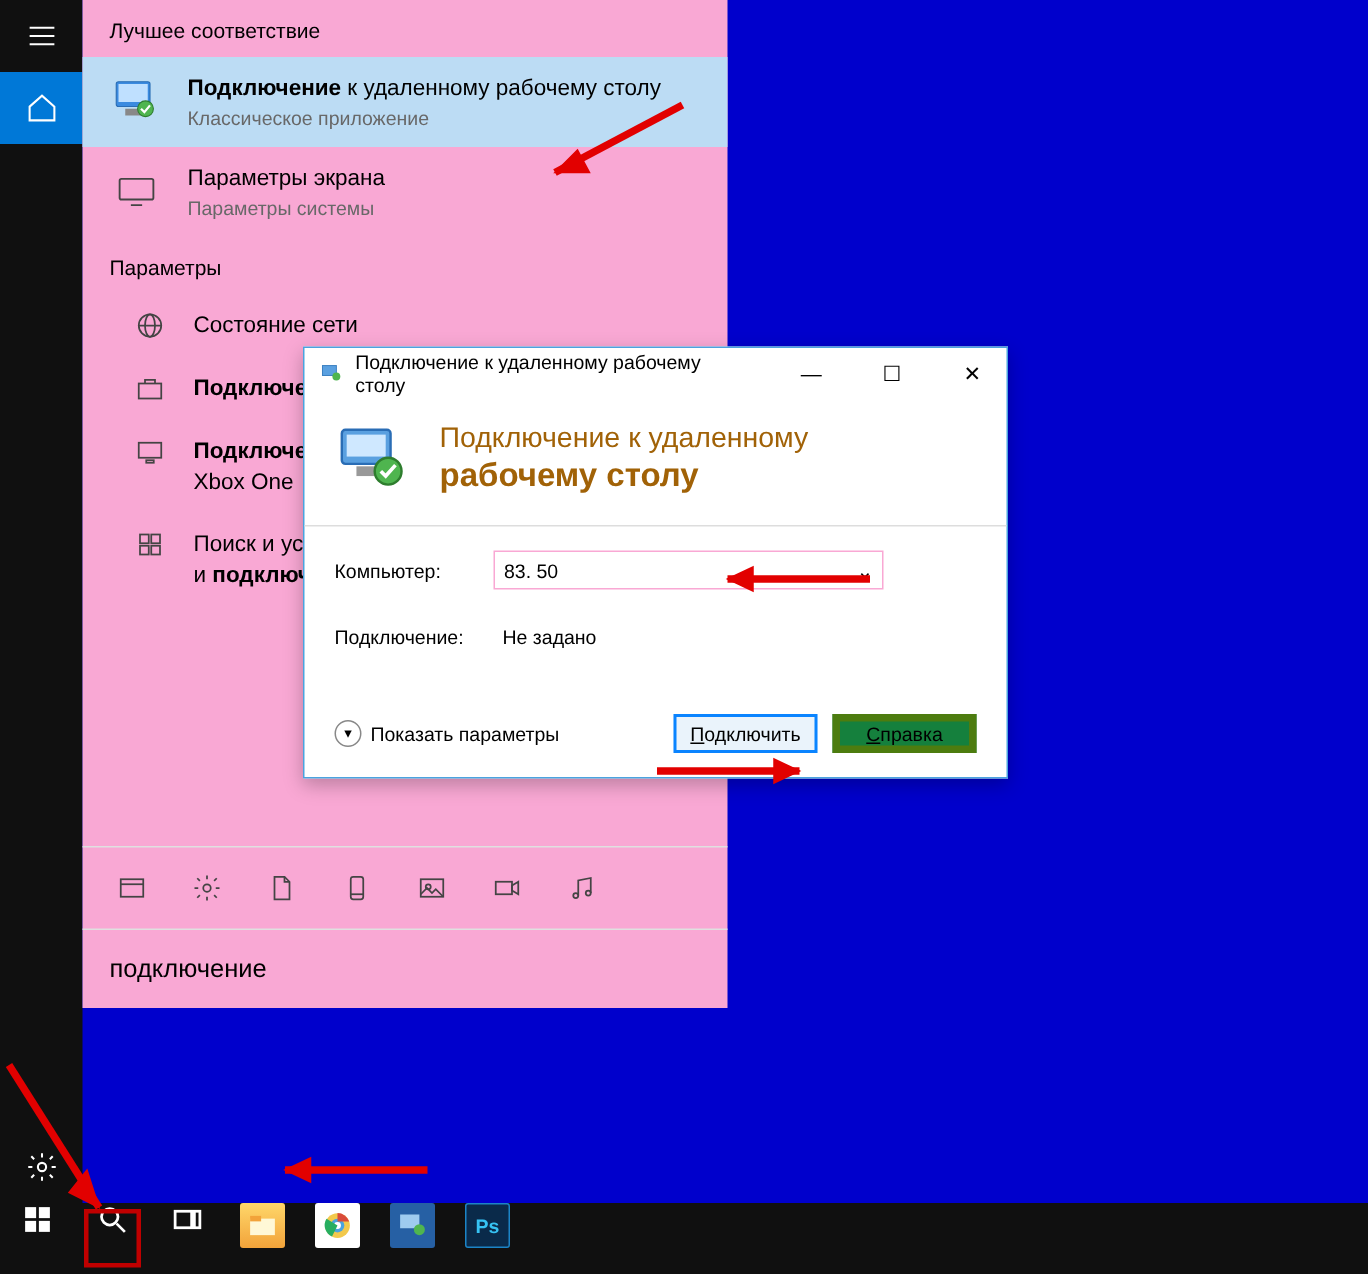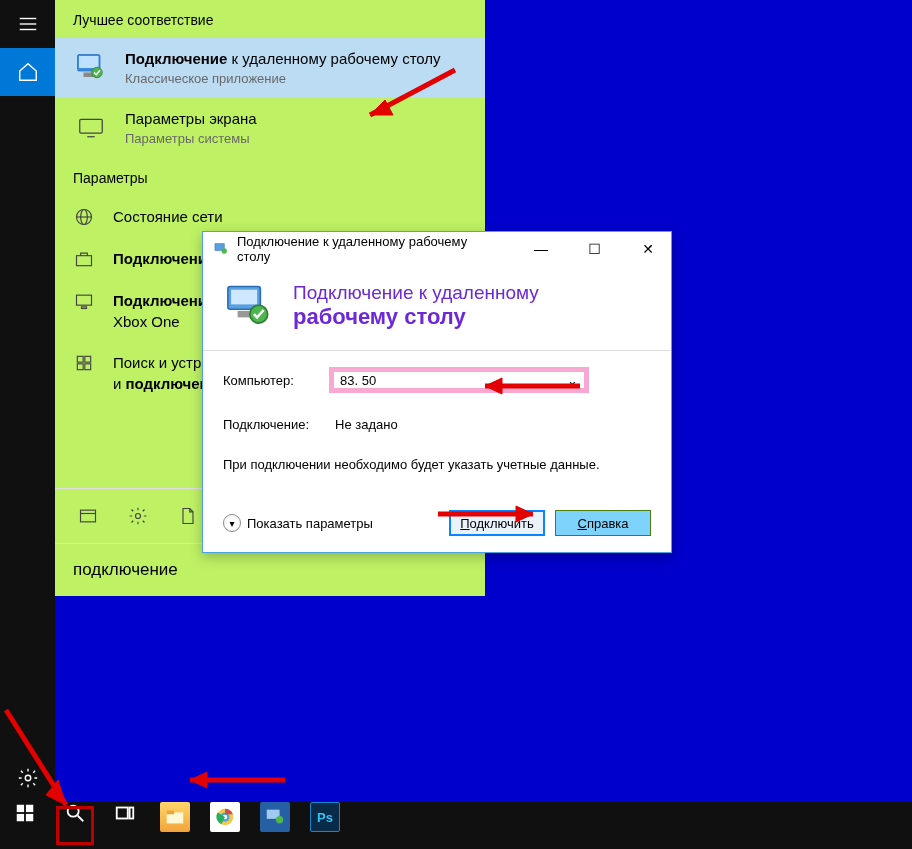--- a/index.html
+++ b/index.html
@@ -13,39 +13,39 @@
   .rail .rail-btn {
     width: 55px; height: 48px; display: flex; align-items: center; justify-content: center;
     color: #fff; cursor: pointer;
   }
   .rail .rail-btn.home { background: #0078d7; }
   .rail .spacer { flex: 1; }
   .rail svg { width: 22px; height: 22px; stroke: #fff; fill: none; stroke-width: 1.5; }
 
   
   .start-pane {
-    position: absolute; left: 55px; top: 0; width: 430px; height: 596px;
-    background: #bef264; display: flex; flex-direction: column;
+    position: absolute; left: 55px; top: 0; width: 430px; height: 672px;
+    background: #f9a8d4; display: flex; flex-direction: column;
   }
   .section-header {
     padding: 12px 18px 10px; font-size: 14px; color: #000;
   }
   .result-item {
     display: flex; align-items: flex-start; padding: 12px 18px; gap: 16px;
   }
   .result-item.selected { background: #bcdcf4; }
   .result-icon {
     width: 36px; height: 36px; flex-shrink: 0; display: flex; align-items: center; justify-content: center;
   }
   .result-text .title { font-size: 15px; color: #000; }
   .result-text .title .bold { font-weight: 600; }
   .result-text .sub { font-size: 13px; color: #686868; margin-top: 4px; }
 
   .param-item {
-    display: flex; align-items: flex-start; padding: 10px 18px; gap: 18px;
+    display: flex; align-items: flex-start; padding: 10px 34px; gap: 18px;
   }
   .param-icon { width: 22px; height: 22px; flex-shrink: 0; display:flex;align-items:center;justify-content:center; }
   .param-icon svg { width: 20px; height: 20px; stroke:#444; fill:none; stroke-width:1.4; }
   .param-text { font-size: 15px; color:#000; line-height:1.4; }
   .param-text .bold { font-weight: 600; }
 
   
   .filter-row {
     margin-top: auto;
     border-top: 1px solid #e0e0e0;
@@ -83,41 +83,41 @@
     height: 34px; display:flex; align-items:center; padding-left:10px; gap:8px;
     font-size: 13px; color:#000;
   }
   .rdp-titlebar .spacer { flex:1; }
   .tb-ctrl { width:46px; height:34px; display:flex;align-items:center;justify-content:center; cursor:pointer; font-size:14px; color:#000;}
   .rdp-banner {
     display:flex; align-items:center; gap:18px; padding: 14px 20px 18px;
     border-bottom:1px solid #ddd;
   }
   .rdp-banner-icon { width:52px; height:52px; }
-  .rdp-banner-text { color:#6d28d9; }
+  .rdp-banner-text { color:#a16207; }
   .rdp-banner-text .l1 { font-size:19px; }
   .rdp-banner-text .l2 { font-size:22px; font-weight:700; }
 
   .rdp-body { padding: 16px 20px 10px; font-size:13px; color:#000; }
   .form-row { display:flex; align-items:center; gap:10px; margin-bottom:24px; }
   .form-row .lbl { width:96px; }
   .form-row select, .form-row .combo {
-    flex:1; max-width:260px; height:26px; border:5px solid #f9a8d4; padding:0 6px; font-size:13px;
+    flex:1; max-width:260px; height:26px; border:1px solid #f9a8d4; padding:0 6px; font-size:13px;
     display:flex; align-items:center; justify-content:space-between; background:#fff;
   }
   .rdp-hint { font-size:13px; color:#000; margin:6px 0 16px; line-height:1.4; }
 
   .rdp-footer {
     display:flex; align-items:center; padding: 10px 20px 16px; gap:10px;
   }
   .show-params { display:flex; align-items:center; gap:6px; font-size:13px; cursor:pointer; }
   .show-params .circ { width:18px;height:18px;border:1px solid #888;border-radius:50%;display:flex;align-items:center;justify-content:center;font-size:10px;}
   .rdp-footer .spacer { flex:1; }
   .rdp-btn {
-    min-width:96px; height:26px; border:1px solid #4d7c0f; background:#7dd3fc; font-size:13px; cursor:pointer;
+    min-width:96px; height:26px; border:5px solid #4d7c0f; background:#15803d; font-size:13px; cursor:pointer;
   }
   .rdp-btn.primary { border:2px solid #0a84ff; background:#eaf3fb; }
 
   
   .arrow {
     position:absolute; pointer-events:none;
   }
   .arrow svg { overflow:visible; }
   .arrow polygon, .arrow line { fill:#e20000; stroke:#e20000; }
 
@@ -308,21 +308,20 @@
       <div class="lbl">Компьютер:</div>
       <div class="combo">
         <span>83.                  50</span>
         <span>⌄</span>
       </div>
     </div>
     <div class="form-row">
       <div class="lbl">Подключение:</div>
       <div style="padding-left:6px;">Не задано</div>
     </div>
-    <div class="rdp-hint">При подключении необходимо будет указать учетные данные.</div>
   </div>
 
   <div class="rdp-footer">
     <div class="show-params">
       <span class="circ">▾</span>
       <span>Показать параметры</span>
     </div>
     <div class="spacer"></div>
     <button class="rdp-btn primary"><u>П</u><span>одключить</span></button>
     <button class="rdp-btn"><u>С</u><span>правка</span></button>

